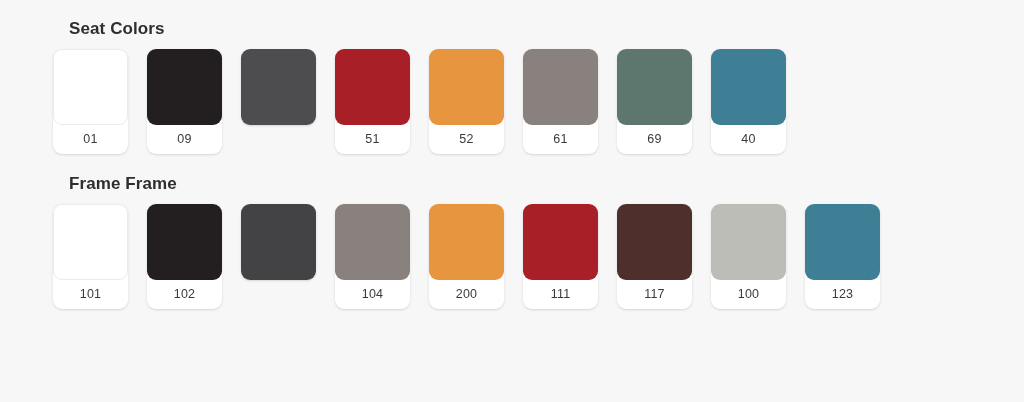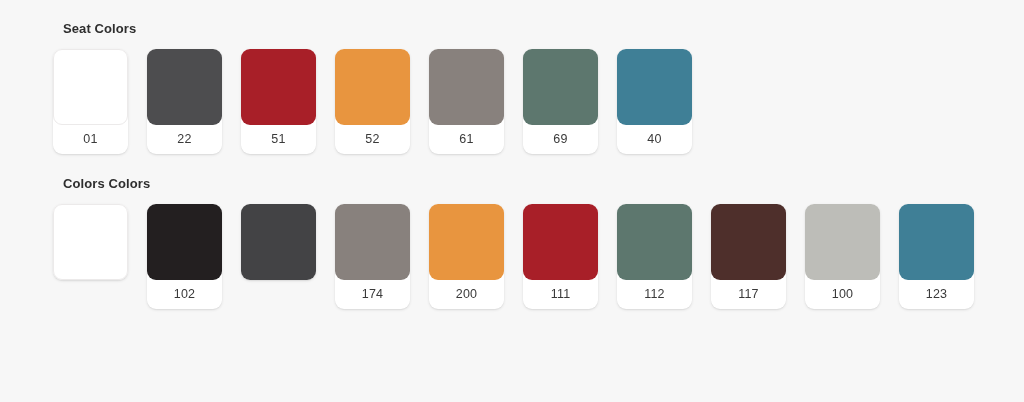--- a/index.html
+++ b/index.html
@@ -24,25 +24,25 @@
   }
 
   .section {
     padding-left: 53px;
   }
 
   .section-seat { padding-top: 21px; }
   .section-frame { padding-top: 22px; }
 
   .section-title {
-    font-size: 13px;
+    font-size: 17px;
     font-weight: bold;
     color: #2e2e2e;
     letter-spacing: 0.1px;
-    margin: 0 0 12px 10px;
+    margin: 0 0 12px 16px;
     line-height: 16px;
   }
 
   .swatch-row {
     display: flex;
     flex-direction: row;
     align-items: flex-start;
     gap: 19px;
   }
 
@@ -85,22 +85,25 @@
 <div class="page">
 
   <div class="section section-seat">
     <div class="section-title">Seat Colors</div>
     <div class="swatch-row">
         <div class="swatch-card">
           <div class="swatch-chip is-white" style="background: rgb(255, 255, 255);"></div>
           <div class="swatch-label">01</div>
         </div>
         <div class="swatch-card">
+          <div class="swatch-chip" style="background: rgb(35, 31, 32);"></div>
+          <div class="swatch-label">09</div>
+        </div>
+        <div class="swatch-card">
           <div class="swatch-chip" style="background: rgb(77, 77, 79);"></div>
-          <div class="swatch-label">22</div>
         </div>
         <div class="swatch-card">
           <div class="swatch-chip" style="background: rgb(168, 31, 40);"></div>
           <div class="swatch-label">51</div>
         </div>
         <div class="swatch-card">
           <div class="swatch-chip" style="background: rgb(232, 149, 63);"></div>
           <div class="swatch-label">52</div>
         </div>
         <div class="swatch-card">
@@ -112,47 +115,44 @@
           <div class="swatch-label">69</div>
         </div>
         <div class="swatch-card">
           <div class="swatch-chip" style="background: rgb(63, 127, 150);"></div>
           <div class="swatch-label">40</div>
         </div>
       </div>
   </div>
 
   <div class="section section-frame">
-    <div class="section-title">Colors Colors</div>
+    <div class="section-title">Frame Frame</div>
     <div class="swatch-row">
         <div class="swatch-card">
           <div class="swatch-chip is-white" style="background: rgb(255, 255, 255);"></div>
+          <div class="swatch-label">101</div>
         </div>
         <div class="swatch-card">
           <div class="swatch-chip" style="background: rgb(35, 31, 32);"></div>
           <div class="swatch-label">102</div>
         </div>
         <div class="swatch-card">
           <div class="swatch-chip" style="background: rgb(67, 67, 69);"></div>
         </div>
         <div class="swatch-card">
           <div class="swatch-chip" style="background: rgb(136, 129, 125);"></div>
-          <div class="swatch-label">174</div>
+          <div class="swatch-label">104</div>
         </div>
         <div class="swatch-card">
           <div class="swatch-chip" style="background: rgb(232, 149, 63);"></div>
           <div class="swatch-label">200</div>
         </div>
         <div class="swatch-card">
           <div class="swatch-chip" style="background: rgb(168, 31, 40);"></div>
           <div class="swatch-label">111</div>
-        </div>
-        <div class="swatch-card">
-          <div class="swatch-chip" style="background: rgb(93, 119, 110);"></div>
-          <div class="swatch-label">112</div>
         </div>
         <div class="swatch-card">
           <div class="swatch-chip" style="background: rgb(78, 47, 43);"></div>
           <div class="swatch-label">117</div>
         </div>
         <div class="swatch-card">
           <div class="swatch-chip" style="background: rgb(189, 189, 184);"></div>
           <div class="swatch-label">100</div>
         </div>
         <div class="swatch-card">

